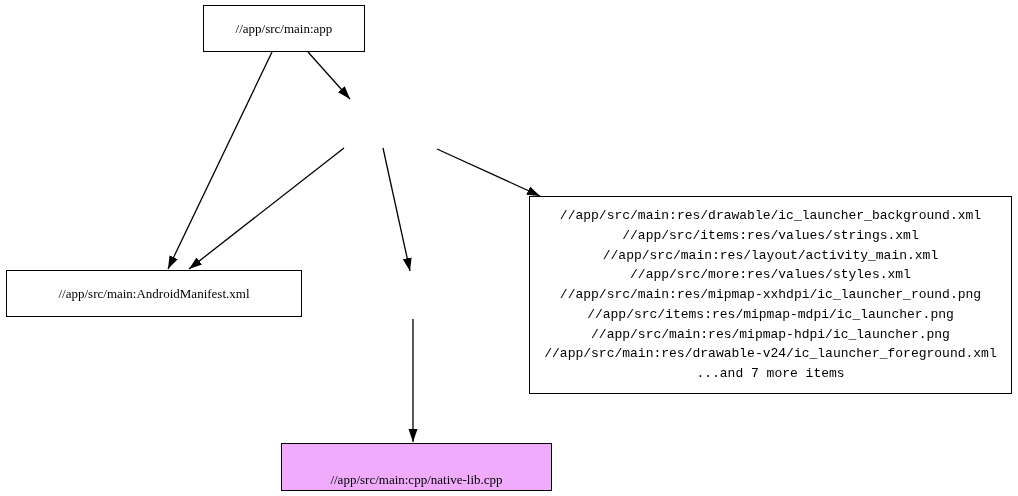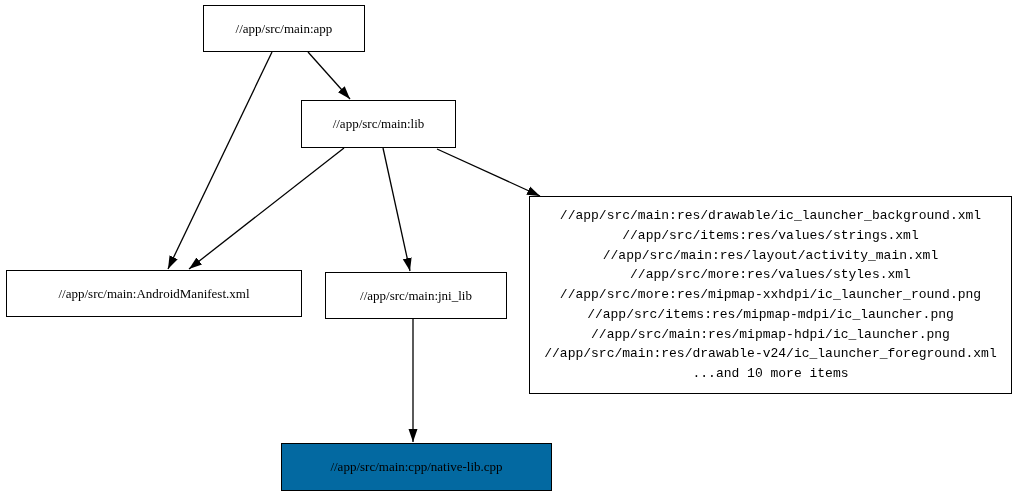--- a/index.html
+++ b/index.html
@@ -55,36 +55,30 @@
         <line x1="344" y1="148" x2="189" y2="269" stroke="#000000" stroke-width="1.3" marker-end="url(#arrowhead)"></line>
         <line x1="383" y1="148" x2="410" y2="271" stroke="#000000" stroke-width="1.3" marker-end="url(#arrowhead)"></line>
         <line x1="437" y1="149" x2="540" y2="196" stroke="#000000" stroke-width="1.3" marker-end="url(#arrowhead)"></line>
         <line x1="413" y1="319" x2="413" y2="442" stroke="#000000" stroke-width="1.3" marker-end="url(#arrowhead)"></line>
       </g>
   </svg>
 
 <div class="node" style="left: 203px; top: 5px; width: 162px; height: 47px; border-color: rgb(0, 0, 0); background: rgb(255, 255, 255); color: rgb(0, 0, 0);">
       <div class="node-label">//app/src/main:app</div>
     </div>
-    <div class="node" style="left: 301px; top: 100px; width: 155px; height: 48px; border-color: rgb(0, 0, 0); background: rgb(255, 255, 255); color: rgb(0, 0, 0);">
-      <div class="node-label">//app/src/main:lib</div>
-    </div>
     <div class="node" style="left: 6px; top: 270px; width: 296px; height: 47px; border-color: rgb(0, 0, 0); background: rgb(255, 255, 255); color: rgb(0, 0, 0);">
       <div class="node-label">//app/src/main:AndroidManifest.xml</div>
-    </div>
-    <div class="node" style="left: 325px; top: 272px; width: 182px; height: 47px; border-color: rgb(0, 0, 0); background: rgb(255, 255, 255); color: rgb(0, 0, 0);">
-      <div class="node-label">//app/src/main:jni_lib</div>
     </div>
     <div class="node" style="left: 529px; top: 196px; width: 483px; height: 198px; border-color: rgb(0, 0, 0); background: rgb(255, 255, 255); color: rgb(0, 0, 0); font-family: Liberation Mono, monospace;">
       <div class="node-label">//app/src/main:res/drawable/ic_launcher_background.xml</div>
       <div class="node-label">//app/src/items:res/values/strings.xml</div>
       <div class="node-label">//app/src/main:res/layout/activity_main.xml</div>
       <div class="node-label">//app/src/more:res/values/styles.xml</div>
-      <div class="node-label">//app/src/more:res/mipmap-xxhdpi/ic_launcher_round.png</div>
+      <div class="node-label">//app/src/main:res/mipmap-xxhdpi/ic_launcher_round.png</div>
       <div class="node-label">//app/src/items:res/mipmap-mdpi/ic_launcher.png</div>
       <div class="node-label">//app/src/main:res/mipmap-hdpi/ic_launcher.png</div>
       <div class="node-label">//app/src/main:res/drawable-v24/ic_launcher_foreground.xml</div>
-      <div class="node-label">...and 10 more items</div>
+      <div class="node-label">...and 7 more items</div>
     </div>
-    <div class="node" style="left: 281px; top: 443px; width: 271px; height: 48px; border-color: rgb(0, 0, 0); background: #0369a1; color: rgb(0, 0, 0);">
+    <div class="node" style="left: 281px; top: 443px; width: 271px; height: 48px; border-color: rgb(0, 0, 0); background: #f0abfc; color: rgb(0, 0, 0); justify-content: flex-end;">
       <div class="node-label">//app/src/main:cpp/native-lib.cpp</div>
     </div>
   </div>
 
 </body></html>

